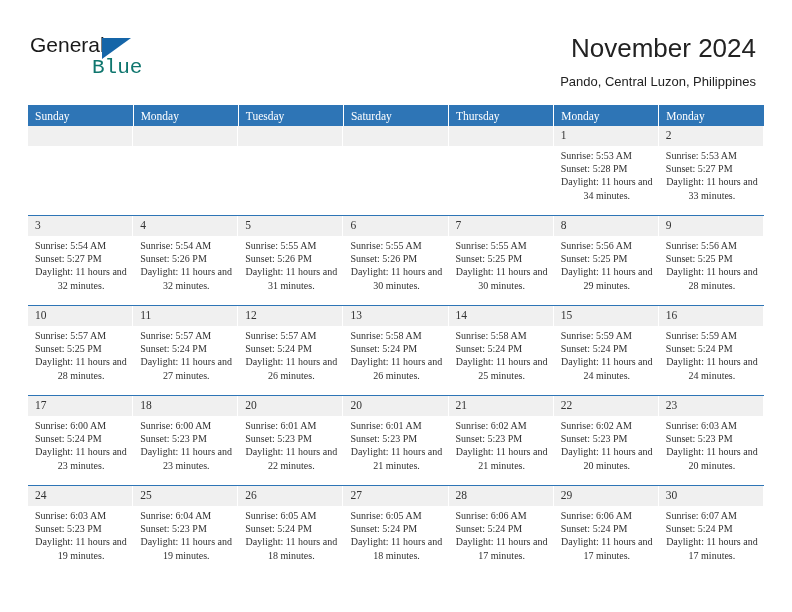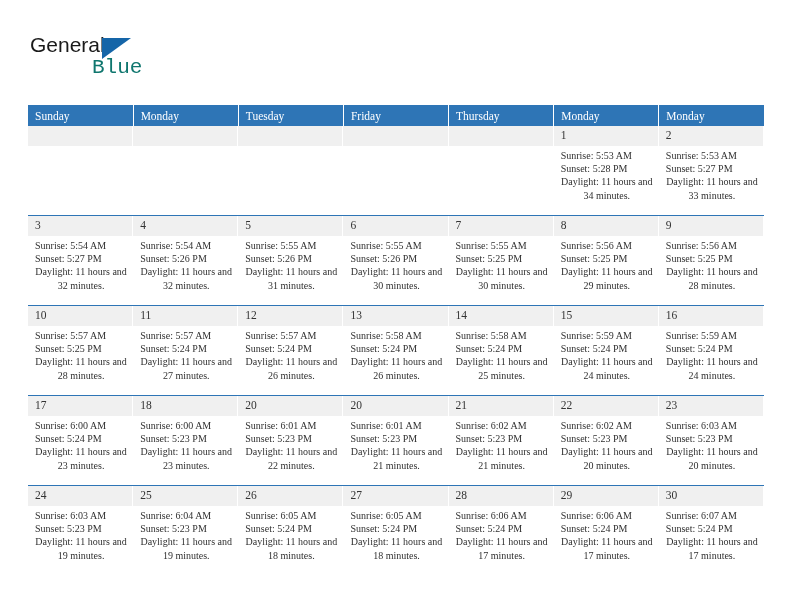--- a/index.html
+++ b/index.html
@@ -142,29 +142,33 @@
 
 <div class="page">
 
   <div class="top">
     <div class="logo">
       <span class="logo-general">General</span>
       <span class="logo-tri"></span>
       <span class="logo-blue">Blue</span>
     </div>
 
+    <div class="title-block">
+      <div class="cal-title">November 2024</div>
+      <div class="cal-sub">Pando, Central Luzon, Philippines</div>
+    </div>
   </div>
 
   <table class="cal">
     <thead>
       <tr>
         <th>Sunday</th>
         <th>Monday</th>
         <th>Tuesday</th>
-        <th>Friday</th>
+        <th>Saturday</th>
         <th>Thursday</th>
         <th>Monday</th>
         <th>Monday</th>
       </tr>
     </thead>
     <tbody id="cal-body">
         <tr>
           <td>
             <div class="cell-inner">
               <div class="daynum"></div>

